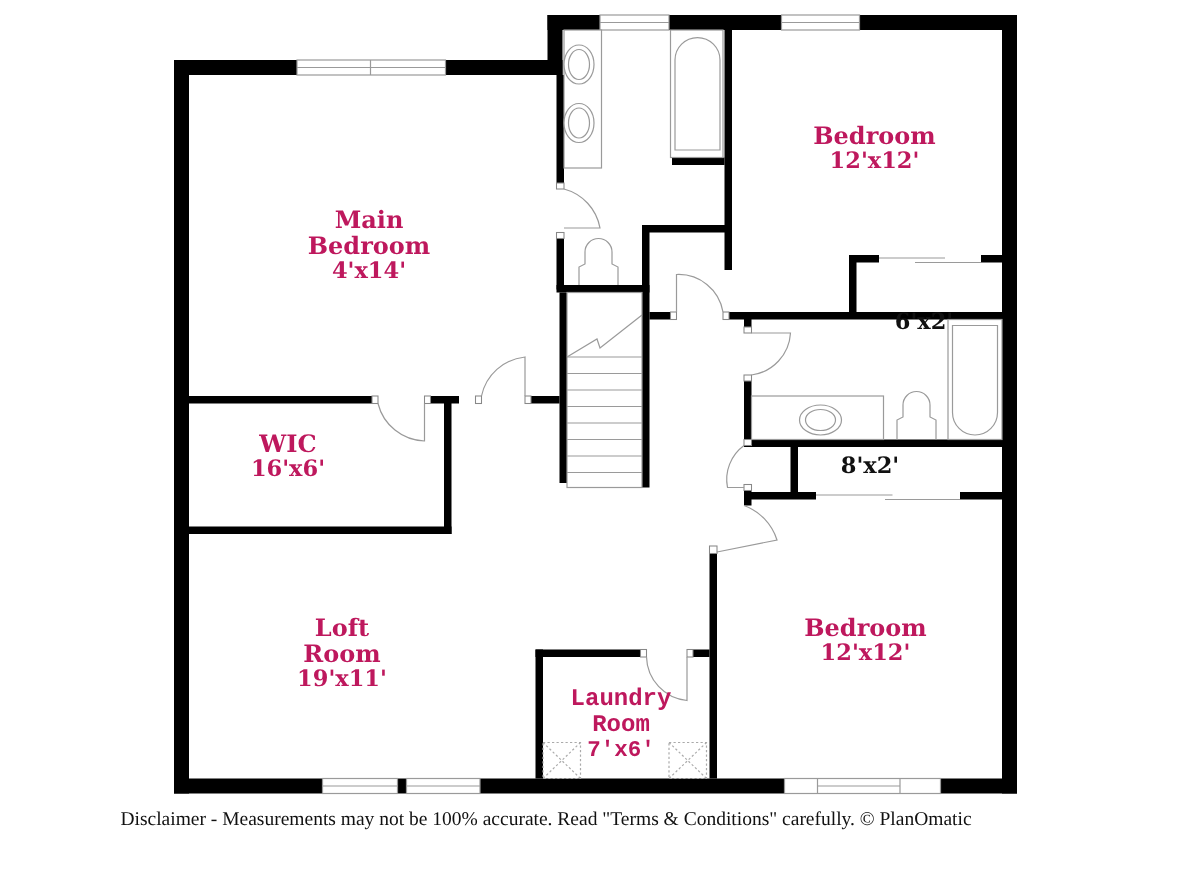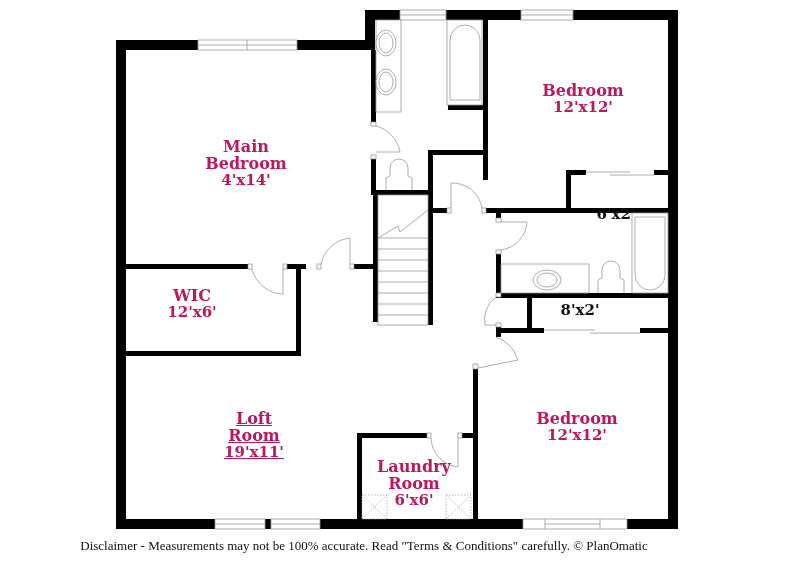--- a/index.html
+++ b/index.html
@@ -231,35 +231,35 @@
 
 <div class="room-label" style="left:583px; top:82px;">
   <span class="nm">Bedroom</span>
   <span class="dim">12'x12'</span>
 </div>
 
 <div class="small-label" style="left:616px; top:181px;margin-top:24px;">6'x2'</div>
 
 <div class="room-label" style="left:192px; top:287px;">
   <span class="nm">WIC</span>
-  <span class="dim">12'x6'</span>
+  <span class="dim">16'x6'</span>
 </div>
 
 <div class="small-label" style="left:580px; top:301px;">8'x2'</div>
 
-<div class="room-label" style="left:254px; top:410px;text-decoration:underline;">
+<div class="room-label" style="left:228px; top:410px;">
   <span class="nm">Loft</span>
   <span class="nm">Room</span>
   <span class="dim">19'x11'</span>
 </div>
 
-<div class="room-label" style="left:414px; top:458px;">
+<div class="room-label" style="left:414px; top:458px;font-family:Liberation Mono, monospace;">
   <span class="nm">Laundry</span>
   <span class="nm">Room</span>
-  <span class="dim">6'x6'</span>
+  <span class="dim">7'x6'</span>
 </div>
 
 <div class="room-label" style="left:577px; top:410px;">
   <span class="nm">Bedroom</span>
   <span class="dim">12'x12'</span>
 </div>
 
 <div id="disclaimer">Disclaimer - Measurements may not be 100% accurate. Read "Terms &amp; Conditions" carefully. © PlanOmatic</div>
 
 </body></html>

